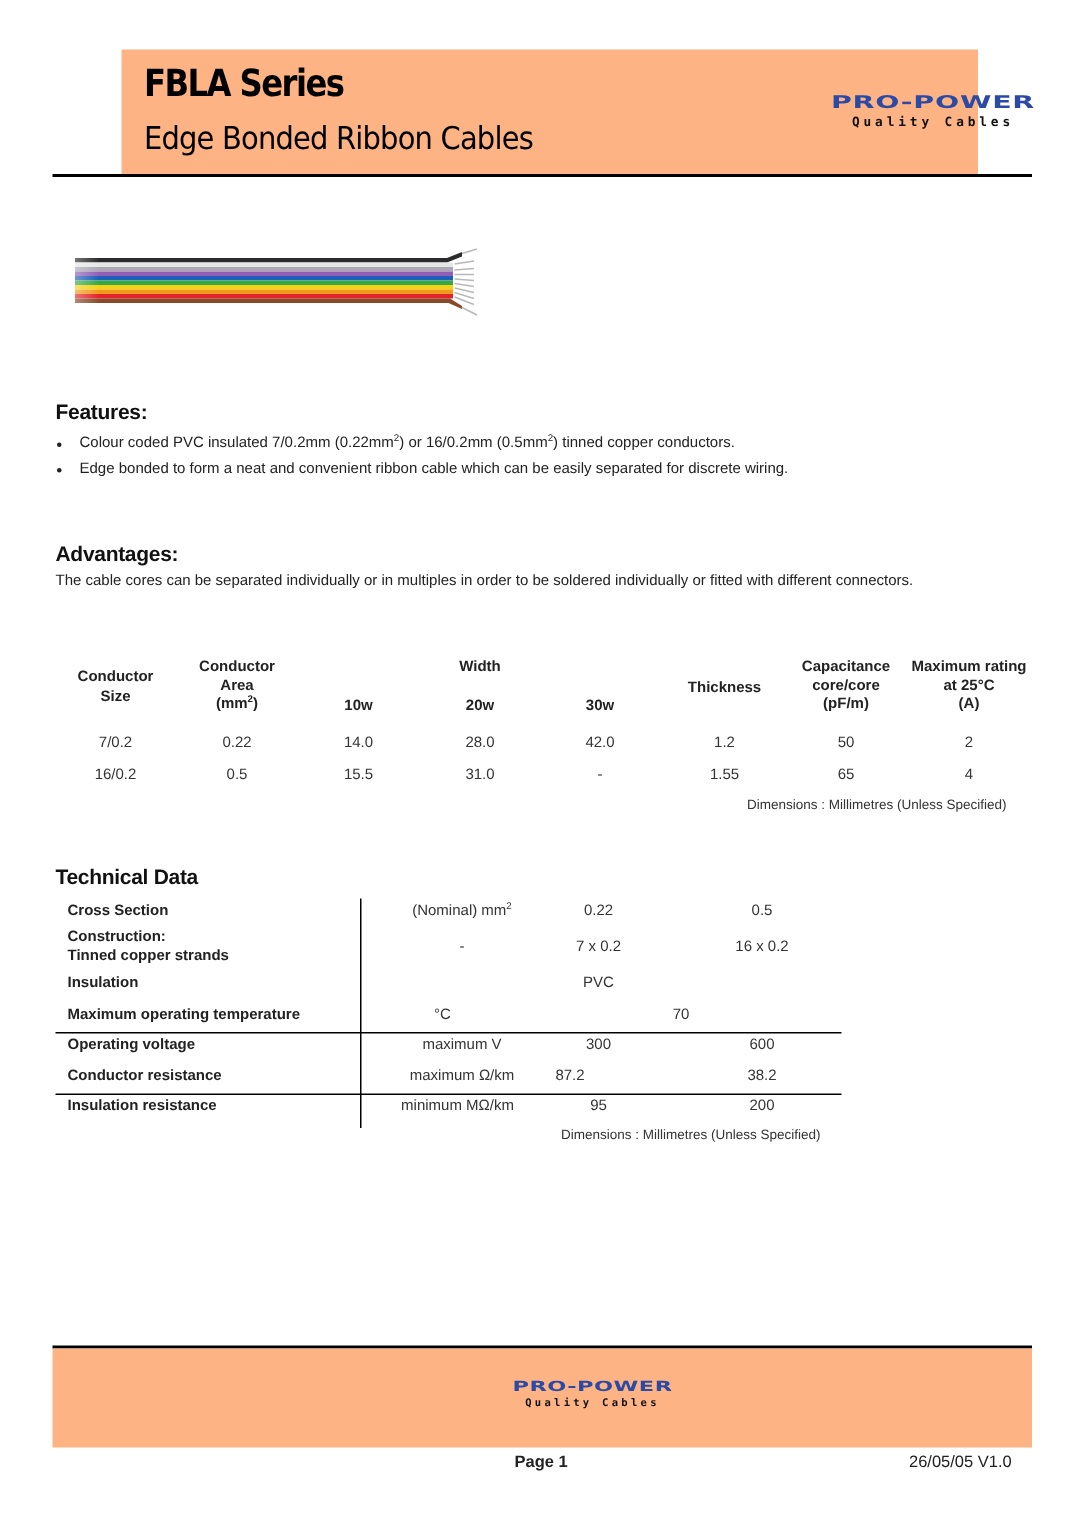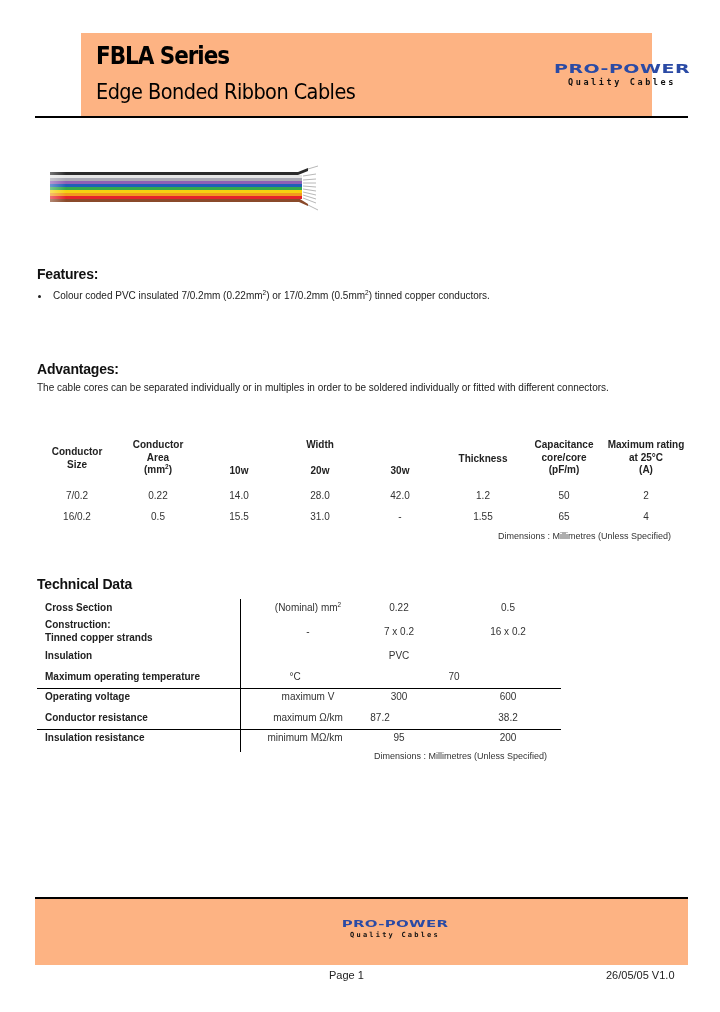--- a/index.html
+++ b/index.html
@@ -69,21 +69,21 @@
   .tech-cell { position: absolute; font-size: 10px; color: #333; transform: translateX(-50%); white-space: nowrap; }
   .vline { position: absolute; left: 240px; top: 599px; width: 1px; height: 153px; background: #000; }
   .hline { position: absolute; left: 37px; width: 524px; height: 1px; background: #000; }
 
   .footer-rule { position: absolute; left: 35px; top: 897px; width: 653px; height: 2px; background: #000; }
   .footer-band { position: absolute; left: 35px; top: 899px; width: 653px; height: 66px; background: #fdb383; }
   .logo-footer { left: 295px; top: 21px; width: 130px; }
   .logo-footer .brand { font-size: 15px; letter-spacing: 0.3px; }
   .logo-footer .tag { font-size: 7px; letter-spacing: 2.2px; margin-top: -3px; }
 
-  .page-number { position: absolute; left: 329px; top: 969px; font-size: 11px; color: #222; }
+  .page-number { position: absolute; left: 343px; top: 969px; font-size: 11px; color: #222; font-weight: bold; }
   .doc-version { position: absolute; left: 606px; top: 969px; font-size: 11px; color: #222; }
 </style>
 </head>
 <body>
 
 <div class="header-band">
   <div class="series-title">FBLA Series</div>
   <div class="series-subtitle">Edge Bonded Ribbon Cables</div>
   <div class="logo logo-header">
     <div class="brand">PRO-POWER</div>
@@ -121,21 +121,22 @@
     <line x1="253" y1="29" x2="266" y2="31"></line>
     <line x1="253" y1="32" x2="266" y2="35"></line>
     <line x1="253" y1="35" x2="266" y2="39"></line>
     <line x1="253" y1="38" x2="266" y2="43"></line>
     <line x1="258" y1="45" x2="268" y2="50"></line>
   </g>
 </svg>
 
 <div class="section-heading" style="left:37px; top:266px;">Features:</div>
 <ul class="feature-list">
-  <li><span>Colour coded PVC insulated 7/0.2mm (0.22mm</span><sup>2</sup><span>) or 17/0.2mm (0.5mm</span><sup>2</sup><span>) tinned copper conductors.</span></li>
+  <li><span>Colour coded PVC insulated 7/0.2mm (0.22mm</span><sup>2</sup><span>) or 16/0.2mm (0.5mm</span><sup>2</sup><span>) tinned copper conductors.</span></li>
+  <li>Edge bonded to form a neat and convenient ribbon cable which can be easily separated for discrete wiring.</li>
 </ul>
 
 <div class="section-heading" style="left:37px; top:361px;">Advantages:</div>
 <div class="advantages-text">The cable cores can be separated individually or in multiples in order to be soldered individually or fitted with different connectors.</div>
 
 <div class="spec-table">
   <div class="th" style="left:77px; top:446px;">
     <div>Conductor</div>
     <div>Size</div>
   </div>

